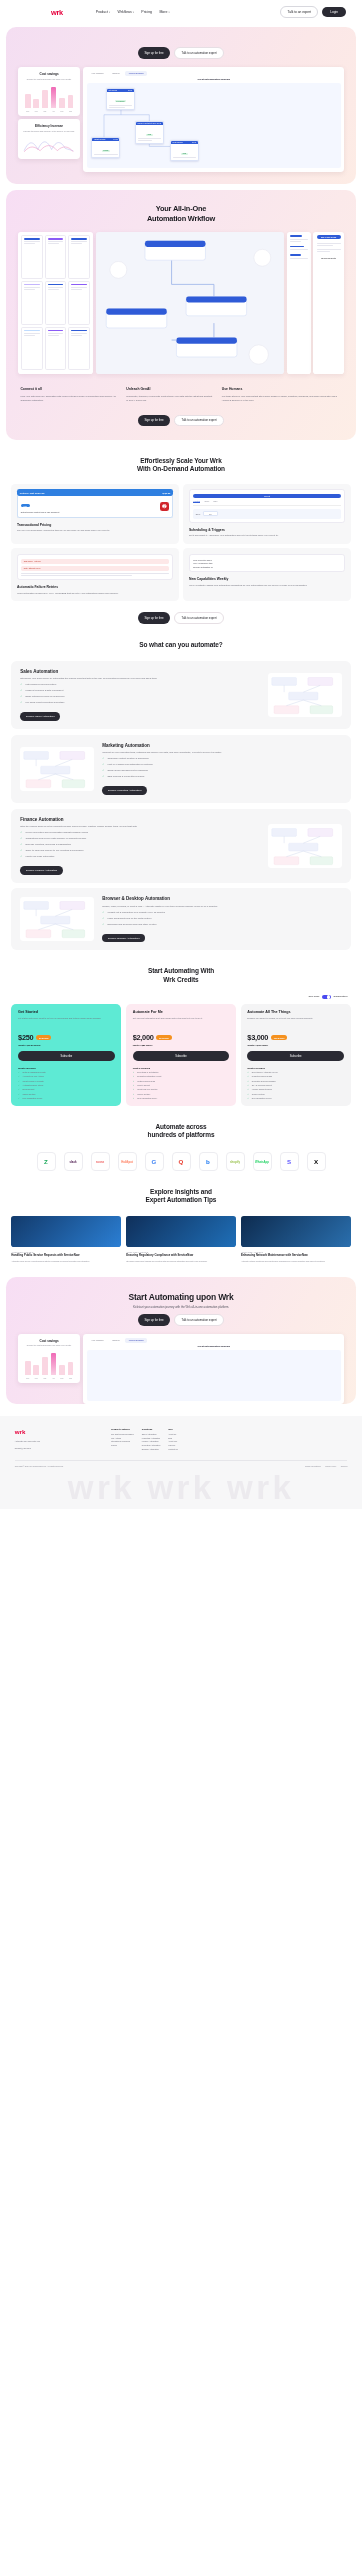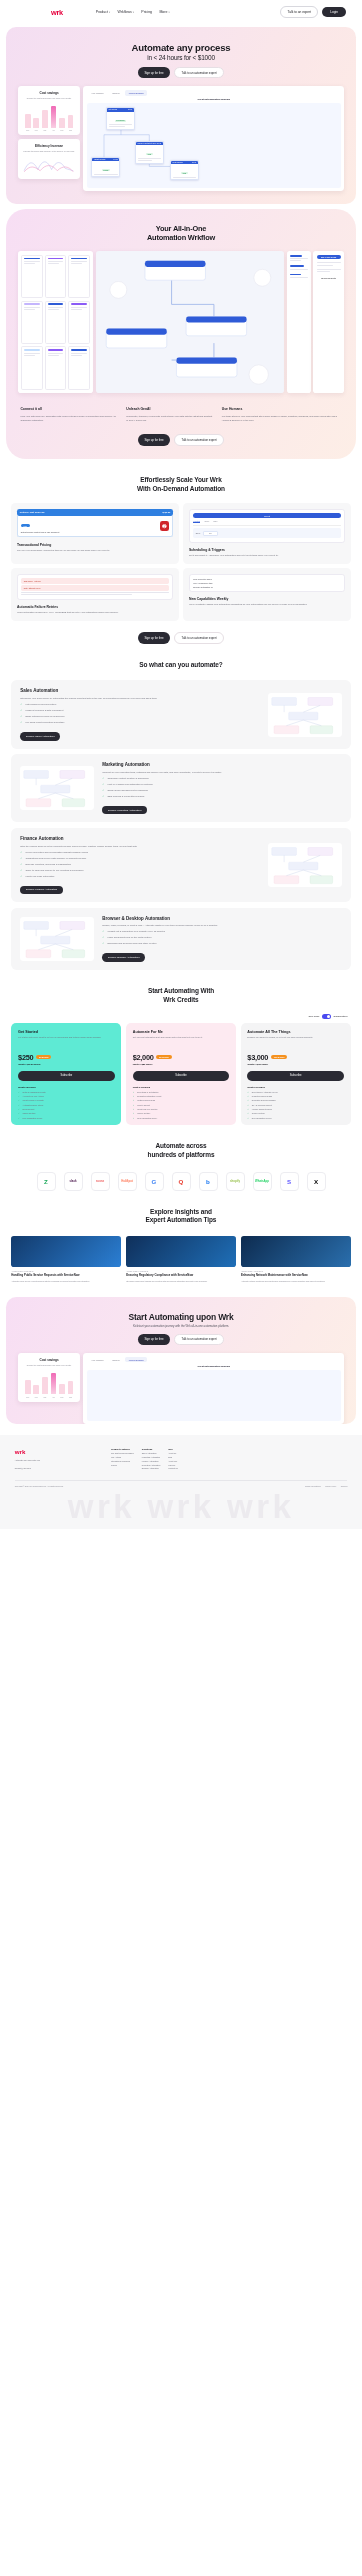--- a/index.html
+++ b/index.html
@@ -59,21 +59,21 @@
   .logos-cap { font-size:2.8px; color:#6f6f7b;}
   .logo-row { display:flex; justify-content:center; align-items:center; gap:14.7px; margin-top:9px;}
   .lg { font-weight:bold; letter-spacing:-0.2px;}
   .lg-scotia { color:#e2001a; font-size:4px;}
   .lg-cision { color:#0f7b7b; font-size:7.4px; letter-spacing:1.1px;}
   .lg-mainmicro { color:#1c4f9c; font-size:4px;}
   .lg-omers { color:#1b3f94; font-size:7.4px;}
   .lg-penny { background:#f2701d; color:#fff; font-size:3.7px; padding:2.3px 4px; border-radius:1.1px;}
 
   
-  .platform { margin:5.7px 5.7px 0; border-radius:20px; padding:14.7px 0 13.6px;
+  .platform { margin:5.7px 5.7px 0; border-radius:10px; padding:14.7px 0 13.6px;
      background:linear-gradient(125deg,#f7def4 0%,#f8e4f0 30%,#fbe9ea 65%,#fdeee6 100%); text-align:center;}
   .platform h2 { font-size:7.4px; font-weight:bold; line-height:1.25; letter-spacing:-0.2px;}
   .plat-shot { display:flex; gap:2.8px; margin:9px 12.4px 0; align-items:stretch;}
   .pbox { background:#fff; border-radius:2.8px; padding:3.4px; box-shadow:0 1.1px 4.5px rgba(90,40,80,.08);}
   .pcol1 { width:75px; display:grid; grid-template-columns:repeat(3,1fr); gap:2.3px;}
   .pcard { border:0.6px solid #eceaf2; border-radius:1.7px; padding:1.7px; background:#fff;}
   .pbar { height:1.7px; border-radius:1.1px; margin-bottom:1.7px;}
   .pcol2 { flex:1; background:#f3f5fb;}
   .pcol3 { width:57px; display:flex; gap:2.3px;}
   .plat-feats { display:flex; gap:9px; margin:13.6px 14.7px 0; text-align:left;}
@@ -183,24 +183,20 @@
           <span class="caret">▾</span>
         </a>
     </nav>
     <div class="nav-right">
       <button class="btn-ghost">Talk to an expert</button>
       <button class="btn-dark">Login</button>
     </div>
   </header>
 
   <section class="hero">
-    <h1>
-      <span>Automate any process</span>
-      <span class="sub">in &lt; 24 hours for &lt; $1000</span>
-    </h1>
     <div class="hero-cta">
       <button class="pill-dark">Sign up for free</button>
       <button class="pill-light">Talk to an automation expert</button>
     </div>
 
     <div class="hero-shot">
       <div class="left-col">
 
         <div class="card mini-card">
           <div class="mini-title">Cost savings</div>

